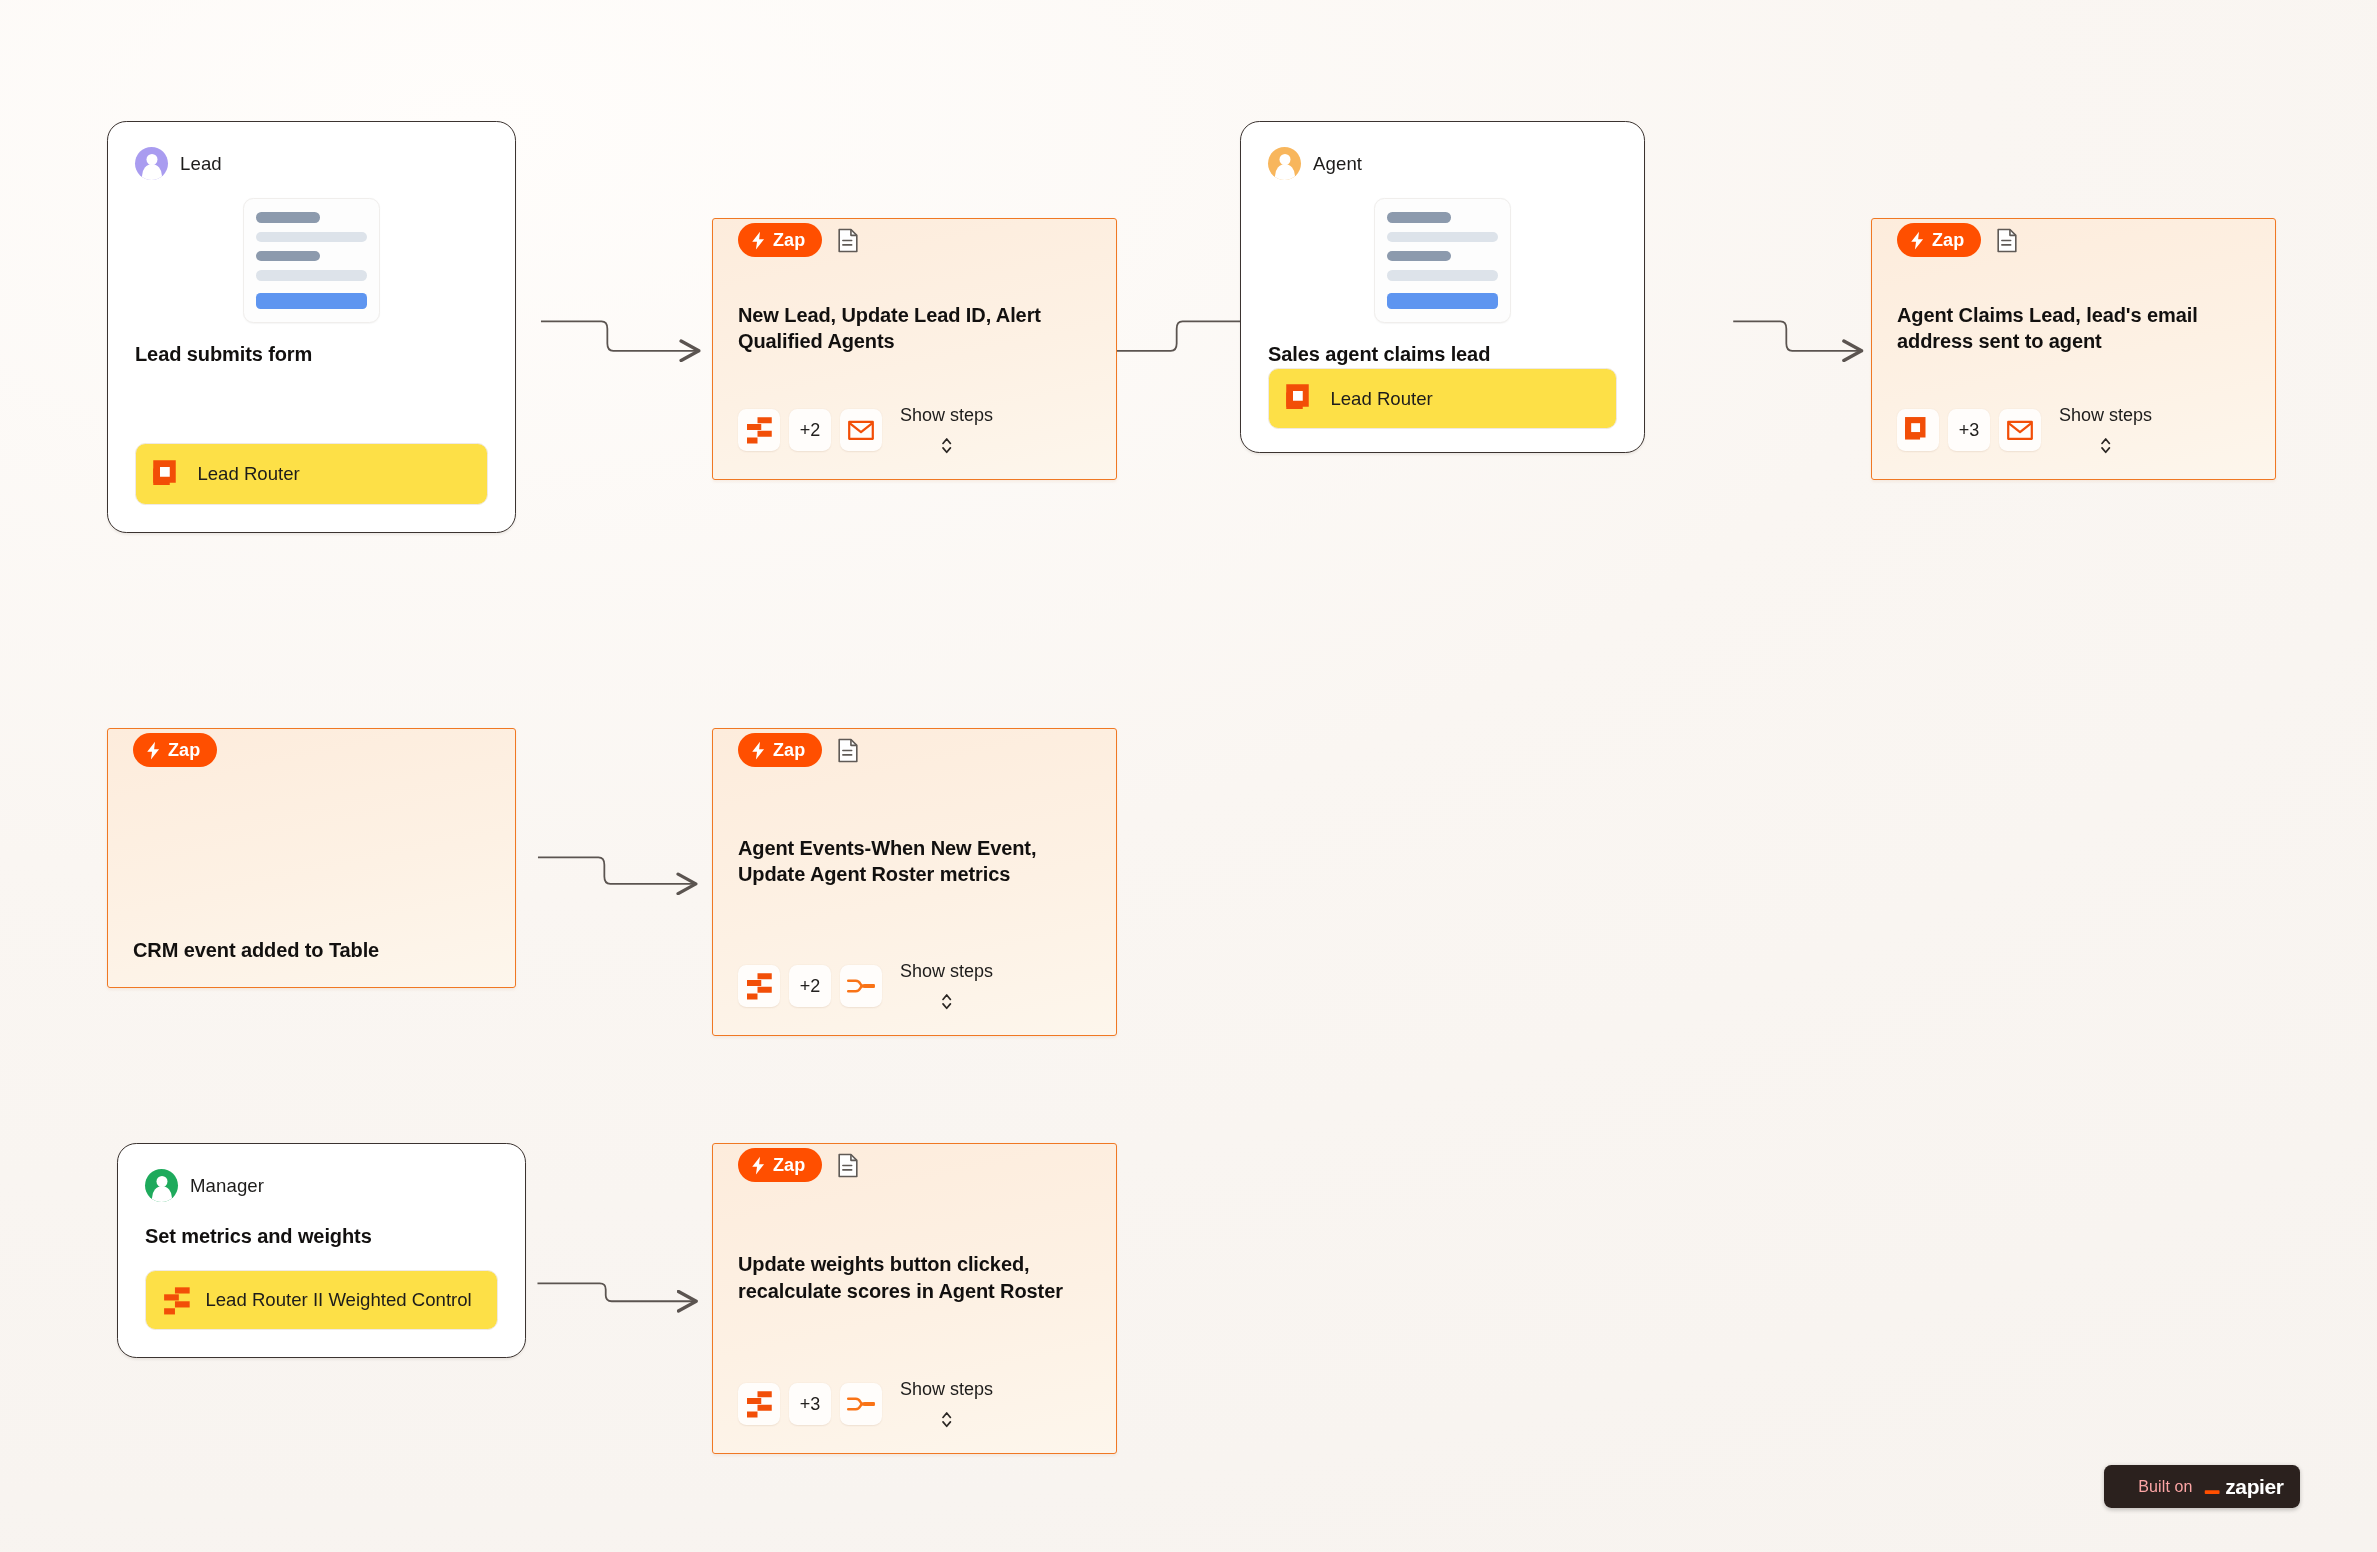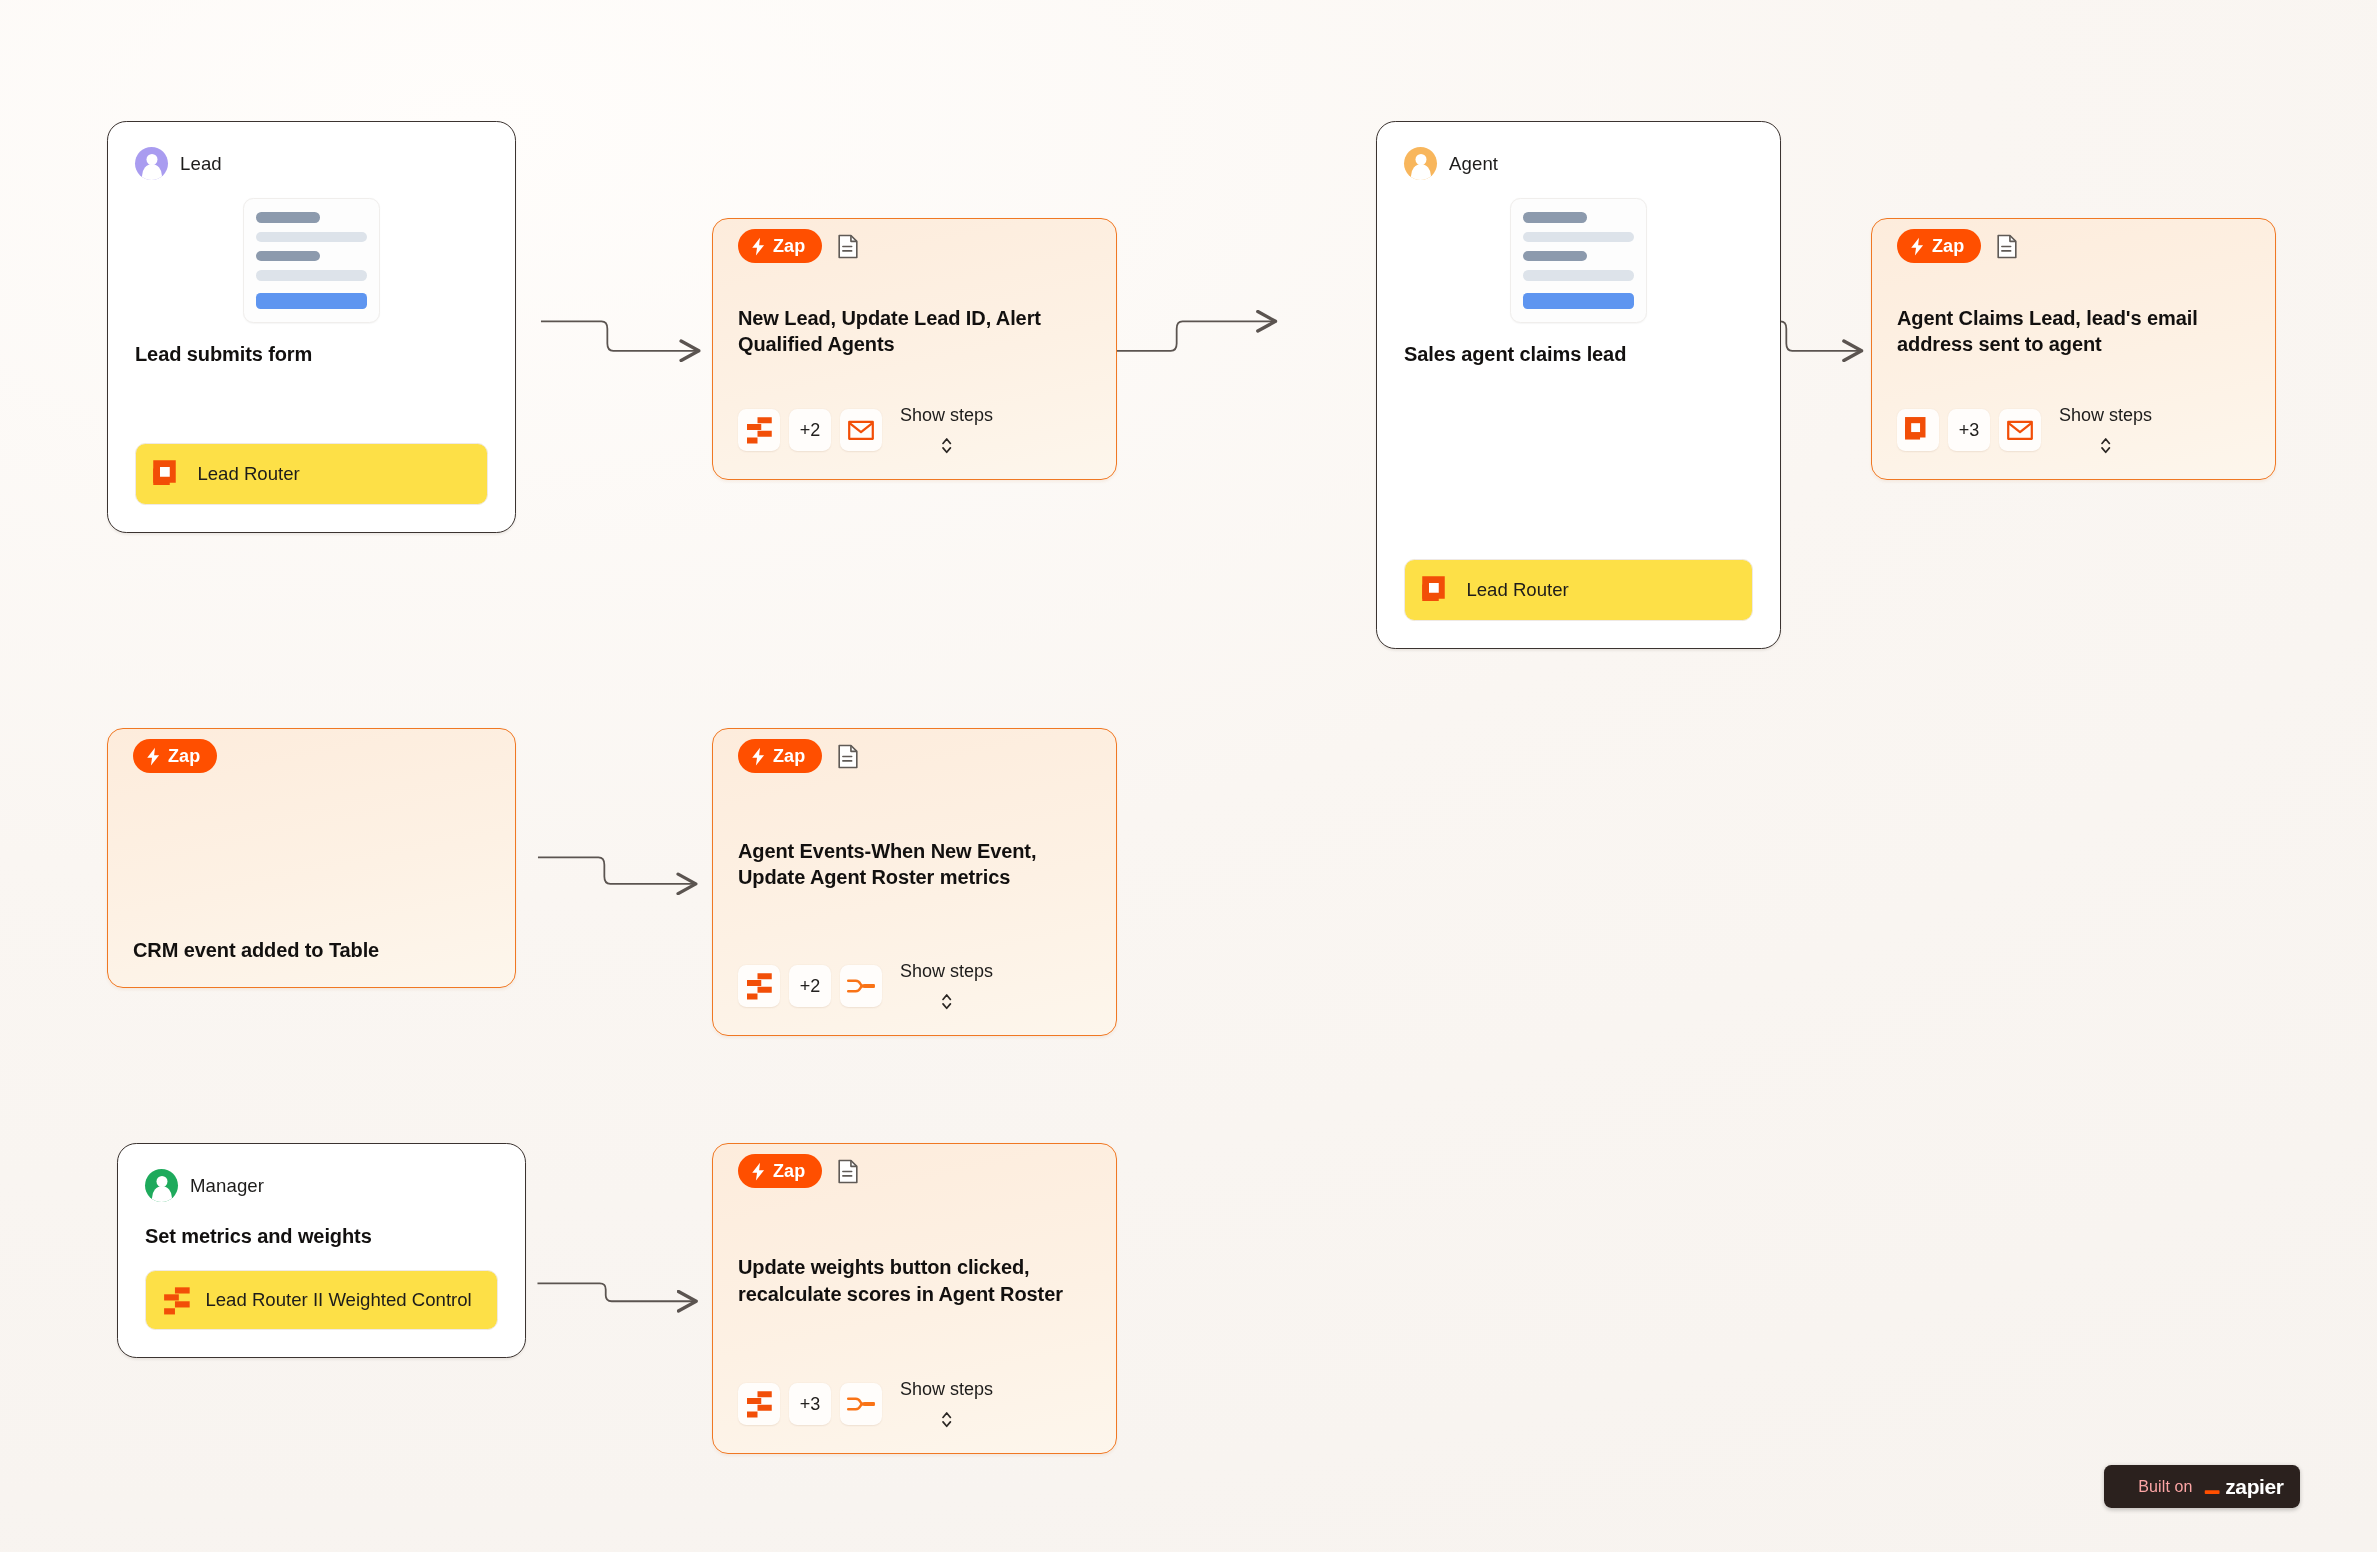--- a/index.html
+++ b/index.html
@@ -37,22 +37,22 @@
     border-radius: 19.3px;
     padding: 25px 27px 27px 27px;
     display: flex;
     flex-direction: column;
     box-shadow: 0 1.5px 2.2px rgba(40,25,15,0.07);
   }
 
   .card-zap {
     background: linear-gradient(168deg, #fdecdc 0%, #fdf1e4 55%, #fdf6ec 100%);
     border: 1.9px solid #f07823;
-    border-radius: 16px;
-    padding: 10px 25px 24px 25px;
+    border-radius: 3px;
+    padding: 4px 25px 24px 25px;
     display: flex;
     flex-direction: column;
     box-shadow: 0 1.5px 3px rgba(180,100,40,0.08);
   }
 
   
   .actor-head {
     display: flex;
     align-items: center;
     gap: 12px;
@@ -341,21 +341,21 @@
       <span class="show-steps">
         <span class="show-steps-label">Show steps</span>
         <svg width="13.4" height="19.3" viewBox="0 0 18 26">
           <path d="M4 10 L9 4 L14 10" fill="none" stroke="#2b2724" stroke-width="2.3" stroke-linecap="round" stroke-linejoin="round"></path>
           <path d="M4 16 L9 22 L14 16" fill="none" stroke="#2b2724" stroke-width="2.3" stroke-linecap="round" stroke-linejoin="round"></path>
         </svg>
       </span>
     </div>
   </div>
 
-  <div class="node card-actor" style="left:1376px; top:121px; width:405px; height:528px;">
+  <div class="node card-actor" style="left:1240px; top:121px; width:405px; height:332px;">
     <div class="actor-head">
       <div class="avatar" style="background:#f8b65c;">
         <div class="av-head"></div>
           <div class="av-body"></div>
       </div>
       <span class="actor-role">Agent</span>
     </div>
 
     <div class="wire-wrap">
       <div class="wire">

